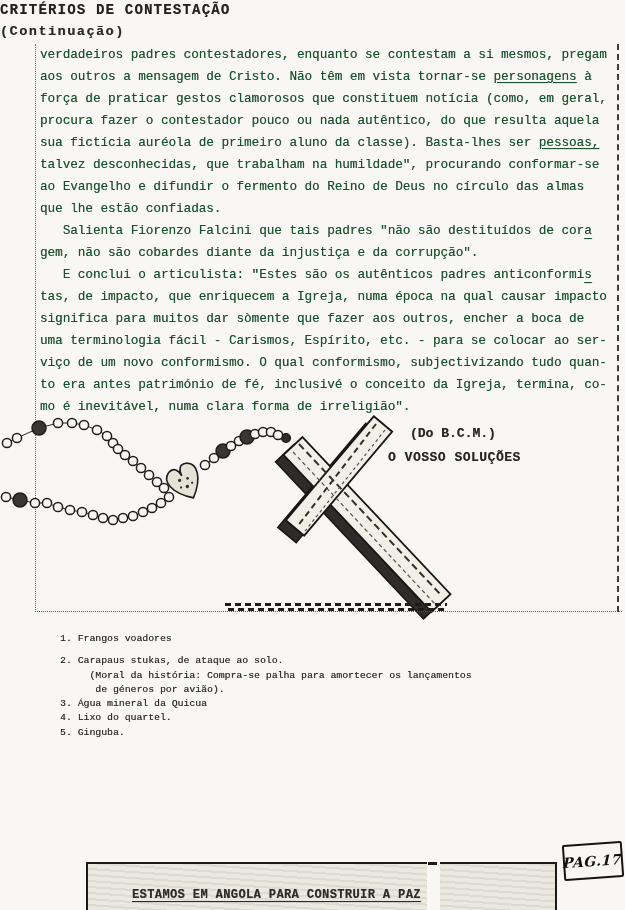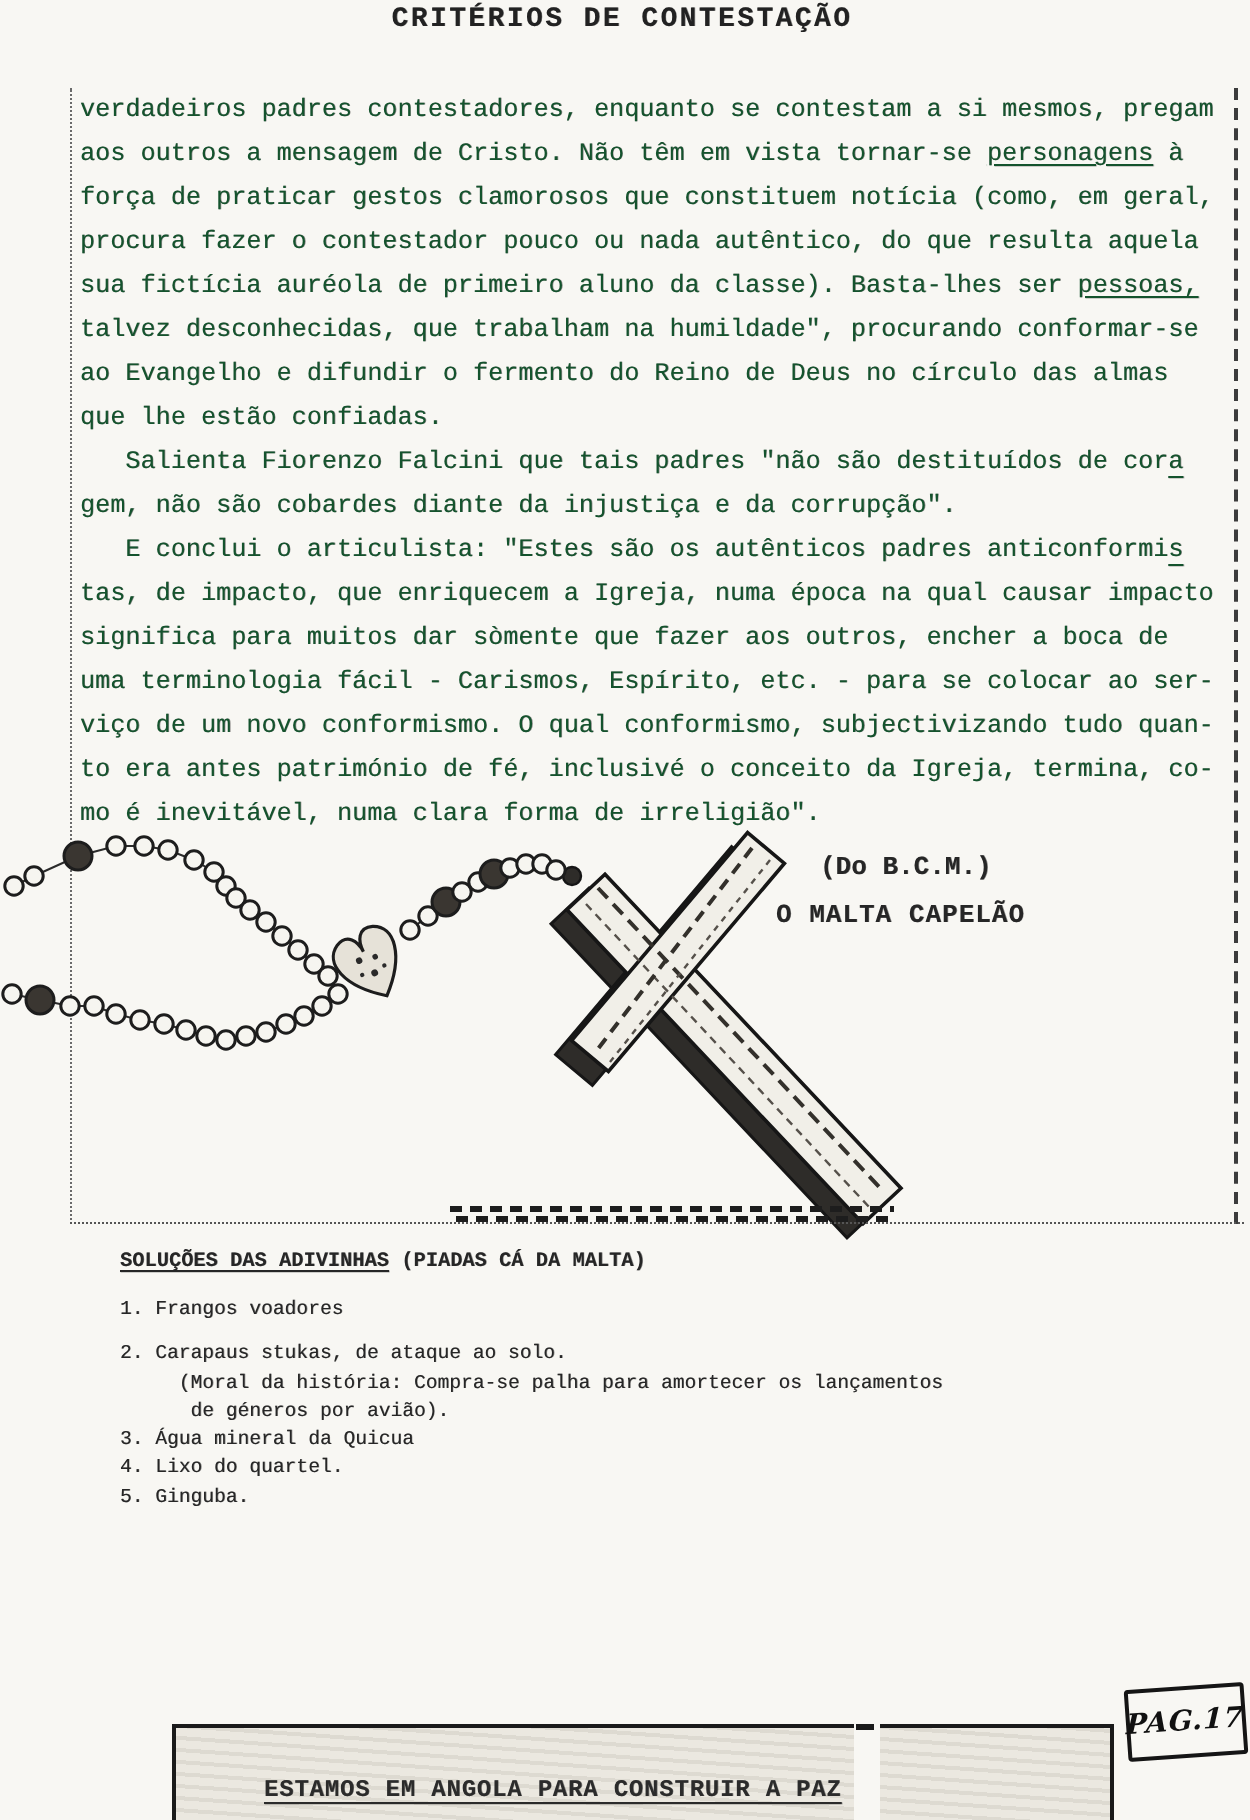--- a/index.html
+++ b/index.html
@@ -7,21 +7,21 @@
     position:relative;
     width:625px;height:910px;
     background:#f8f7f3;
     overflow:hidden;
     font-family:"Liberation Mono", monospace;
     color:#262626;
   }
   .tw{ text-shadow:0.3px 0.2px 0 rgba(30,30,30,0.5); }
 
   
-  .doc-header{position:absolute;top:2px;left:0;width:622px;text-align:center;}
+  .doc-header{position:absolute;top:2px;left:0;width:622px;}
   .doc-title{
     font-size:14px;font-weight:bold;letter-spacing:1.2px;
     color:#222;
   }
   .doc-subtitle{
     font-size:13.5px;font-weight:bold;letter-spacing:1.5px;margin-top:6px;
     color:#2a2a2a;
   }
 
   
@@ -97,29 +97,30 @@
     transform:skewX(-6deg);color:#111;white-space:nowrap;
   }
 </style>
 </head>
 <body>
 
 <div class="page">
 
   <div class="doc-header">
     <div class="doc-title tw">CRITÉRIOS DE CONTESTAÇÃO</div>
+    <div class="doc-subtitle tw">(Continuação)</div>
   </div>
 
   <div class="border-left"></div>
   <div class="border-right"></div>
 
   <div class="article tw"><div class="line"><span>verdadeiros padres contestadores, enquanto se contestam a si mesmos, pregam</span></div><div class="line"><span>aos outros a mensagem de Cristo. Não têm em vista tornar-se </span><span class="u">personagens</span><span> à</span></div><div class="line"><span>força de praticar gestos clamorosos que constituem notícia (como, em geral,</span></div><div class="line"><span>procura fazer o contestador pouco ou nada autêntico, do que resulta aquela</span></div><div class="line"><span>sua fictícia auréola de primeiro aluno da classe). Basta-lhes ser </span><span class="u">pessoas,</span></div><div class="line"><span>talvez desconhecidas, que trabalham na humildade", procurando conformar-se</span></div><div class="line"><span>ao Evangelho e difundir o fermento do Reino de Deus no círculo das almas</span></div><div class="line"><span>que lhe estão confiadas.</span></div><div class="line"><span>   Salienta Fiorenzo Falcini que tais padres "não são destituídos de cor</span><span class="cont">a</span></div><div class="line"><span>gem, não são cobardes diante da injustiça e da corrupção".</span></div><div class="line"><span>   E conclui o articulista: "Estes são os autênticos padres anticonformi</span><span class="cont">s</span></div><div class="line"><span>tas, de impacto, que enriquecem a Igreja, numa época na qual causar impacto</span></div><div class="line"><span>significa para muitos dar sòmente que fazer aos outros, encher a boca de</span></div><div class="line"><span>uma terminologia fácil - Carismos, Espírito, etc. - para se colocar ao ser-</span></div><div class="line"><span>viço de um novo conformismo. O qual conformismo, subjectivizando tudo quan-</span></div><div class="line"><span>to era antes património de fé, inclusivé o conceito da Igreja, termina, co-</span></div><div class="line"><span>mo é inevitável, numa clara forma de irreligião".</span></div></div>
 
   <div class="sig-source tw">(Do B.C.M.)</div>
-  <div class="sig-author tw">O MALTA CAPELÃO</div>
+  <div class="sig-author tw">O VOSSO SOLUÇÕES</div>
 
   <svg class="illustration" viewBox="0 405 480 215" xmlns="http://www.w3.org/2000/svg">
 
     <g>
       <polygon points="294.5,444.1 442.5,601.1 423.5,618.9 275.5,461.9" fill="#2e2c29" stroke="#161616" stroke-width="1.5"></polygon>
       <polygon points="365.8,423.3 384.2,438.7 296.2,542.7 277.8,527.3" fill="#2e2c29" stroke="#161616" stroke-width="1.5"></polygon>
 
       <polygon points="302.5,437.1 450.5,594.1 431.5,611.9 283.5,454.9" fill="#f1efe8" stroke="#161616" stroke-width="1.8"></polygon>
       <polygon points="373.8,416.3 392.2,431.7 304.2,535.7 285.8,520.3" fill="#f1efe8" stroke="#161616" stroke-width="1.8"></polygon>
 
@@ -186,21 +187,20 @@
       <circle cx="0" cy="5" r="1.7" fill="#2a2a2a"></circle>
         <circle cx="-6" cy="3" r="1.1" fill="#2a2a2a"></circle>
       <circle cx="6" cy="4" r="1.1" fill="#2a2a2a"></circle>
     </g>
   </svg>
 
   <div class="sep-dashes"></div>
   <div class="sep-dotted"></div>
 
   <div class="solutions tw">
-    <div class="sol-heading"><span class="u">SOLUÇÕES DAS ADIVINHAS</span><span> (PIADAS CÁ DA MALTA)</span></div>
     <div class="sol-items"><div class="sol-item">1. Frangos voadores</div><div class="sol-item">2. Carapaus stukas, de ataque ao solo.</div><div class="sol-item">     (Moral da história: Compra-se palha para amortecer os lançamentos</div><div class="sol-item">      de géneros por avião).</div><div class="sol-item">3. Água mineral da Quicua</div><div class="sol-item">4. Lixo do quartel.</div><div class="sol-item">5. Ginguba.</div></div>
   </div>
 
   <div class="banner">
     <div class="banner-gap"></div>
     <div class="banner-text tw">ESTAMOS EM ANGOLA PARA CONSTRUIR A PAZ</div>
   </div>
 
   <div class="page-badge">
     <span>PAG.17</span>

